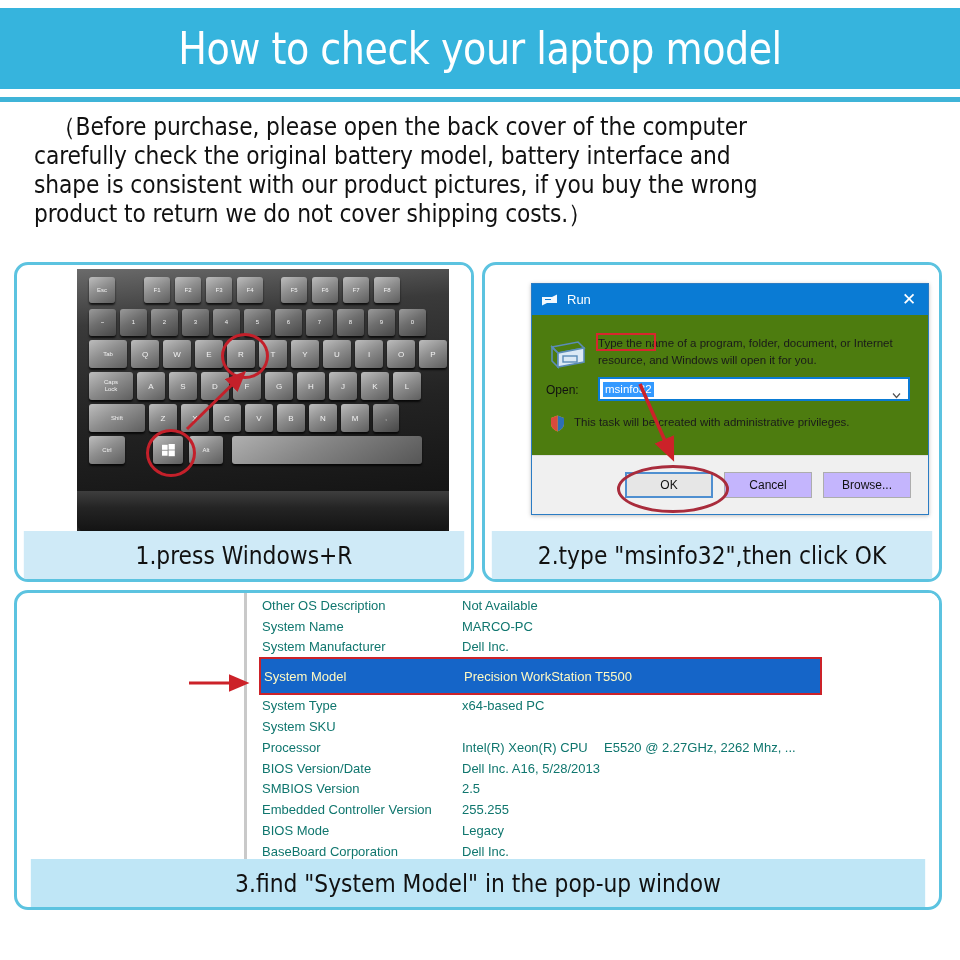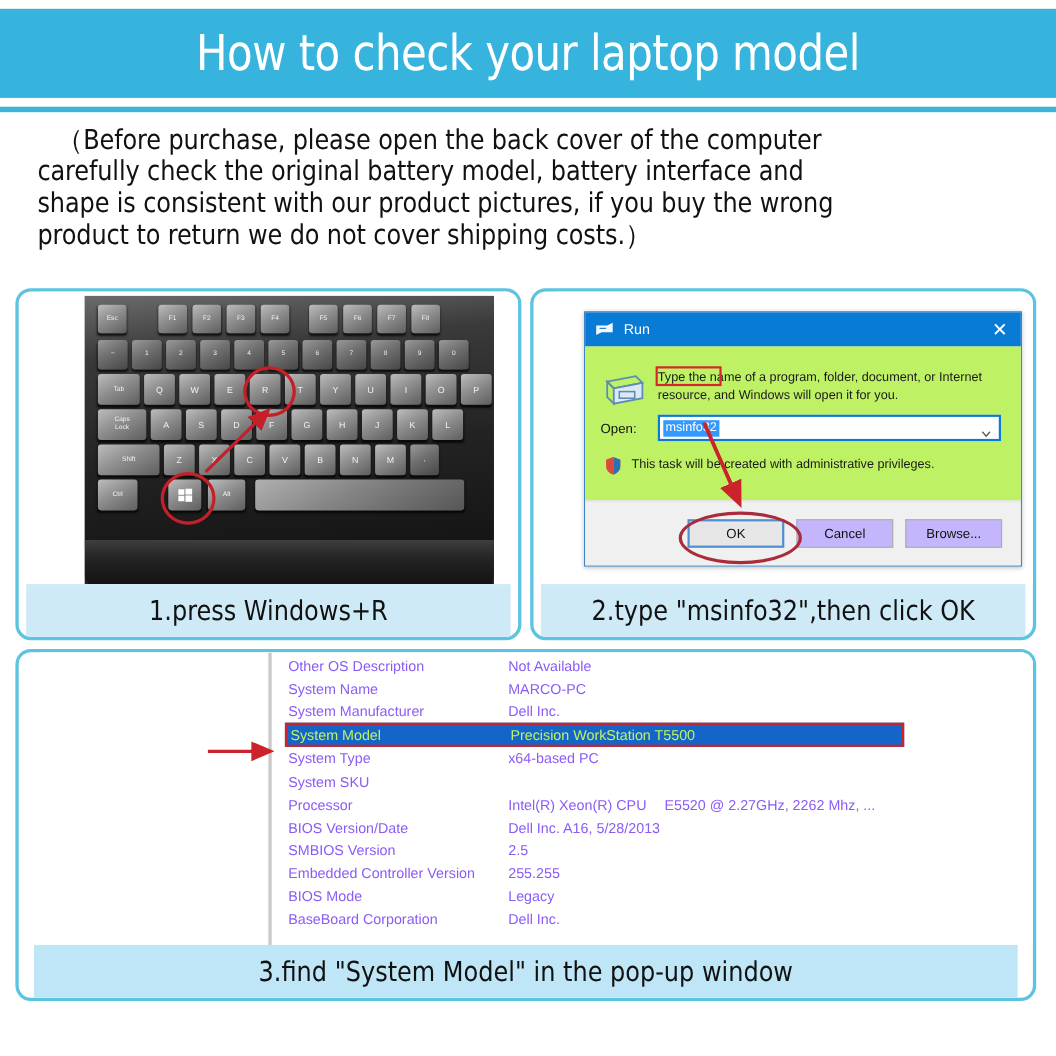--- a/index.html
+++ b/index.html
@@ -127,21 +127,21 @@
     width:18px;height:13px;margin-left:9px;margin-right:8px;
     position:relative;flex:none;
   }
   #run-title-text{color:#ffffff;font-size:13px;font-family:"Liberation Sans",sans-serif;}
   #run-close{
     position:absolute;right:8px;top:5px;width:22px;height:22px;
     color:#fff;font-size:17px;line-height:22px;text-align:center;
     font-family:"Liberation Sans",sans-serif;
   }
   #run-content{
-    position:absolute;left:0;top:31px;right:0;height:140px;background:#bef264;
+    position:absolute;left:0;top:31px;right:0;height:140px;background:#4d7c0f;
   }
   #run-app-icon{position:absolute;left:16px;top:24px;width:40px;height:32px;}
   #run-desc{
     position:absolute;left:66px;top:20px;width:310px;
     font-size:11.5px;line-height:17px;color:#1a1a1a;
     font-family:"Liberation Sans",sans-serif;
   }
   #run-desc-hl{
     position:absolute;left:64px;top:18px;width:60px;height:18px;
     border:2px solid #d8262e;box-sizing:border-box;
@@ -194,29 +194,29 @@
   #sysinfo-divider{
     position:absolute;left:207px;top:0px;width:3px;height:272px;
     background:#c9c9c9;
   }
   #sysinfo-table{
     position:absolute;left:222px;top:2px;width:690px;
     font-family:"Liberation Sans",sans-serif;
   }
   .si-row{
     position:relative;height:20.8px;display:flex;align-items:center;
-    font-size:13px;color:#8b5cf6;
+    font-size:13px;color:#0f766e;
   }
   .si-row .si-name{width:200px;flex:none;padding-left:3px;}
   .si-row .si-value{flex:1;}
   .si-row .si-value2{position:absolute;left:345px;}
   .si-row.highlight{
-    background:#1565c8;color:#bef264;
+    background:#1565c8;color:#fef9c3;
     border:2px solid #cc2229;box-sizing:border-box;
-    width:563px;height:22px;
+    width:563px;height:38px;
   }
   #si-arrow{position:absolute;left:150px;top:78px;width:70px;height:24px;}
 </style>
 </head>
 <body>
 
 <div id="header-bar">
   <div id="header-title">How to check your laptop model</div>
 </div>
 <div id="header-rule"></div>

